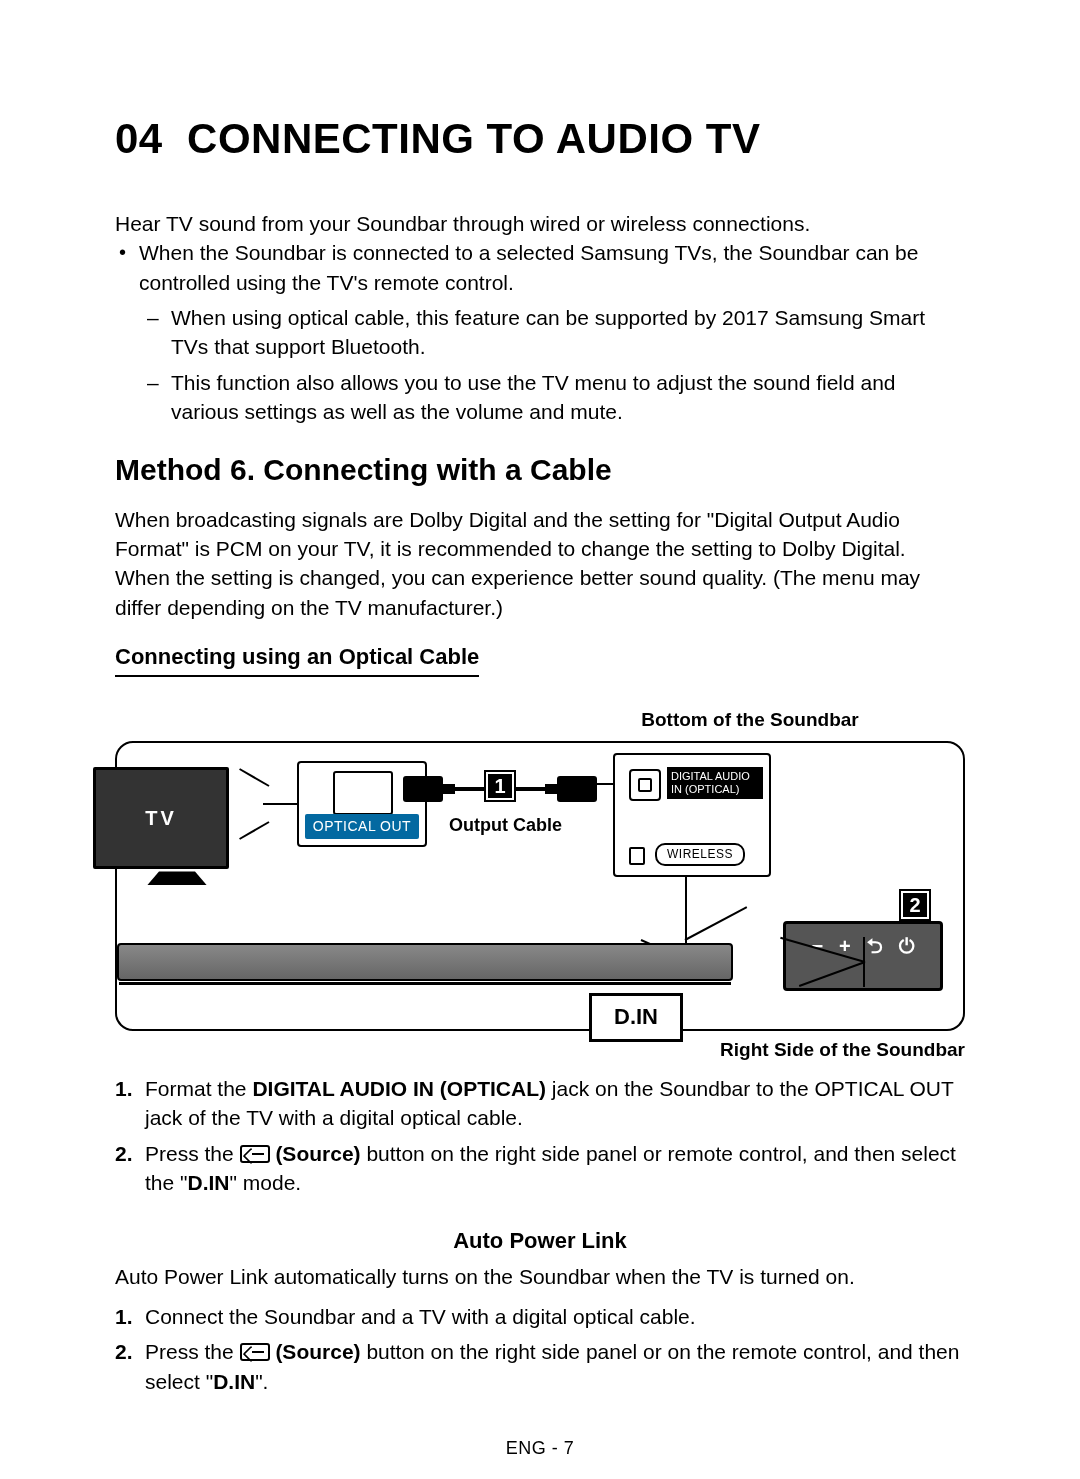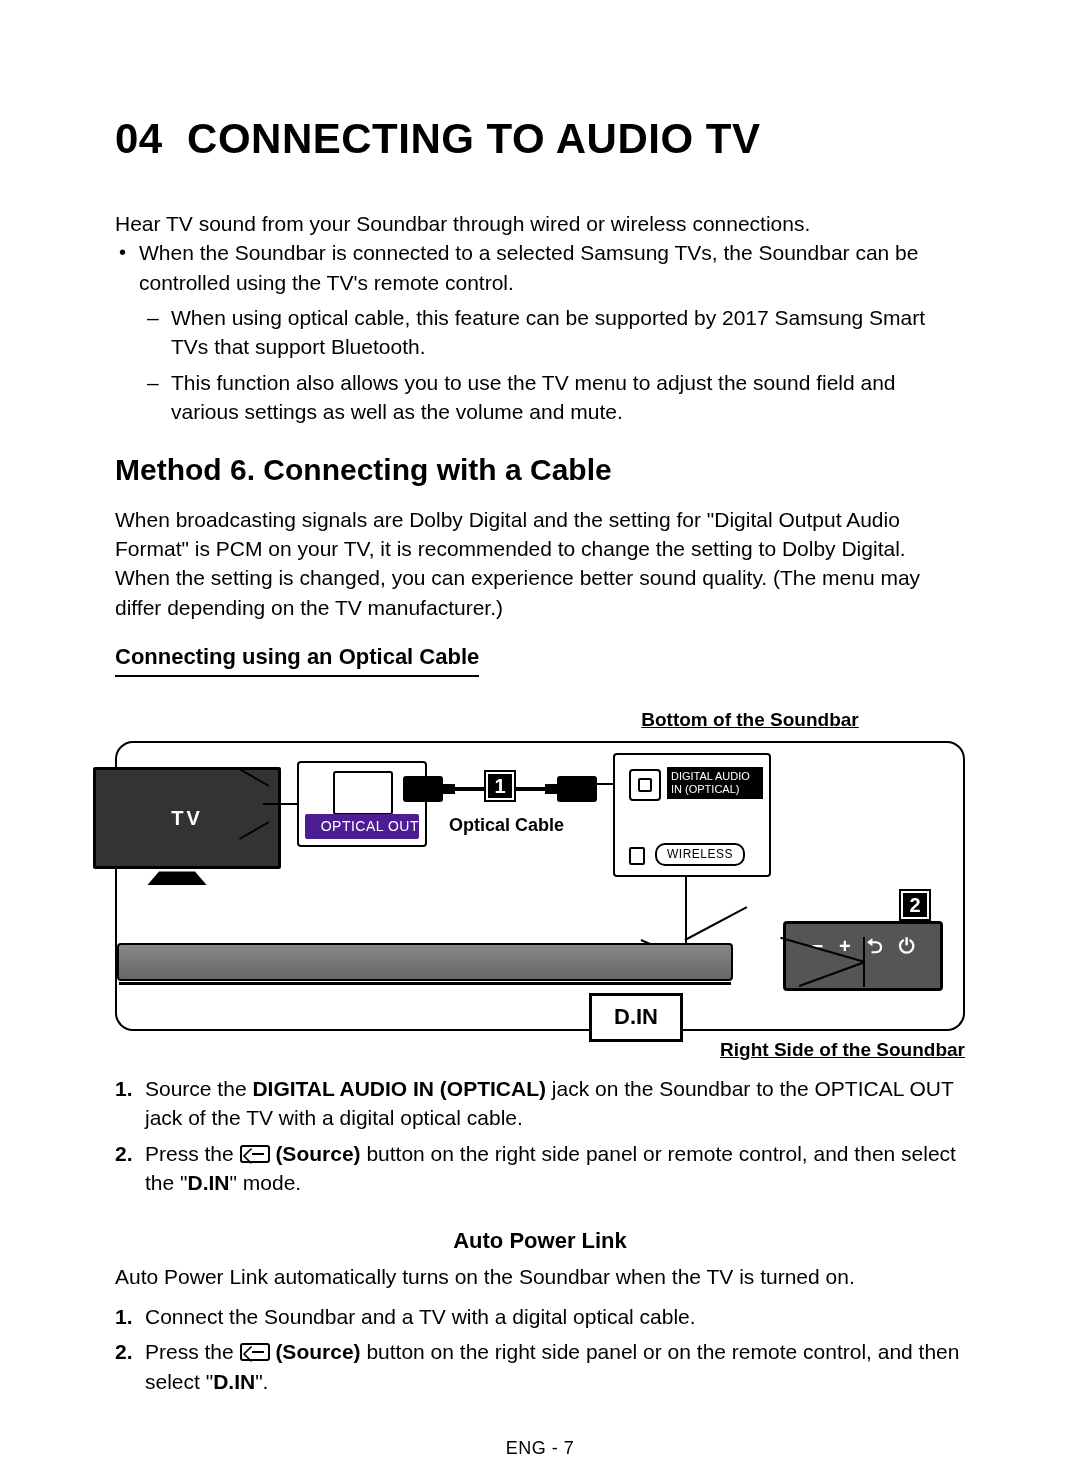--- a/index.html
+++ b/index.html
@@ -46,63 +46,63 @@
     font-stretch: semi-condensed;
     text-align: center;
   }
   .para { margin-bottom: 10px; }
   ol.num { list-style: none; padding-left: 30px; }
   ol.num > li { position: relative; margin-bottom: 6px; }
   ol.num > li .marker {
     position: absolute; left: -30px; top: 0; font-weight: 700;
   }
   .b { font-weight: 700; }
-  .diagram-wrap { margin: 14px 0 10px 0; text-decoration: underline; }
+  .diagram-wrap { margin: 14px 0 10px 0; }
   .dlabel-top {
     text-align: center; font-weight: 700; font-size: 19px;
     margin-left: 420px; margin-bottom: 8px;
     font-stretch: semi-condensed;
   }
   .dlabel-bottom {
     text-align: right; font-weight: 700; font-size: 19px; margin-top: 6px;
     font-stretch: semi-condensed;
   }
   .diagram {
     border: 2.5px solid #000; border-radius: 18px;
     width: 100%; height: 290px; position: relative;
     overflow: visible;
   }
   
   .tv {
     position: absolute; left: -24px; top: 24px;
     width: 168px; height: 122px;
   }
   .tv-screen {
-    width: 188px; height: 102px; background: #333; border: 3px solid #000;
+    width: 136px; height: 102px; background: #333; border: 3px solid #000;
     border-radius: 2px; display: flex; align-items: center; justify-content: center;
     color: #fff; font-weight: 700; font-size: 20px; letter-spacing: 3px;
     font-stretch: semi-condensed;
   }
   .tv-stand {
     width: 60px; height: 14px; background: #000; margin: 2px auto 0 auto;
     clip-path: polygon(20% 0, 80% 0, 100% 100%, 0 100%);
   }
   
   .panel {
     position: absolute; left: 180px; top: 18px;
     width: 130px; height: 86px; border: 2.5px solid #000; border-radius: 4px;
     background: #fff;
   }
   .panel::before {
     content: ""; position: absolute; left: 34px; top: 8px;
     width: 56px; height: 40px; border: 2.5px solid #000; border-radius: 3px;
   }
   .panel .tag {
     position: absolute; left: 6px; right: 6px; bottom: 6px;
-    background: #4c1d95; color: #fff; font-size: 14px; text-align: right;
+    background: #0369a1; color: #fff; font-size: 14px; text-align: center;
     padding: 3px 0; border-radius: 2px; letter-spacing: 0.5px;
   }
   
   .call1 {
     position: absolute; left: 146px; top: 60px; width: 36px; height: 2px; background: #000;
   }
   .call1::before, .call1::after {
     content: ""; position: absolute; width: 34px; height: 2px; background: #000;
     left: -28px;
   }
@@ -248,21 +248,21 @@
     <div class="call1"></div>
     <div class="panel">
       <div class="tag">OPTICAL OUT</div>
     </div>
     <div class="cable">
       <div class="plug l"></div>
       <div class="wire"></div>
       <div class="plug r"></div>
       <div class="badge">1</div>
     </div>
-    <div class="cable-label">Optical Cable</div>
+    <div class="cable-label">Output Cable</div>
     <div class="call2a"></div>
     <div class="sbpanel">
       <div class="sbport"></div>
       <div class="sblabel1">DIGITAL AUDIO IN (OPTICAL)</div>
       <div class="sbport2"></div>
       <div class="sblabel2">WIRELESS</div>
     </div>
     <div class="call3"></div>
     <div class="call3b"></div>
     <div class="call3c"></div>
@@ -278,21 +278,21 @@
     <div class="call4"></div>
     <div class="call4b"></div>
     <div class="call4c"></div>
   </div>
   <div class="dlabel-bottom">Right Side of the Soundbar</div>
 </div>
 
 <ol class="num">
   <li>
     <span class="marker">1.</span>
-    <span>Source the </span><span class="b">DIGITAL AUDIO IN (OPTICAL)</span><span> jack on the Soundbar to the OPTICAL OUT jack of the TV with a digital optical cable.</span>
+    <span>Format the </span><span class="b">DIGITAL AUDIO IN (OPTICAL)</span><span> jack on the Soundbar to the OPTICAL OUT jack of the TV with a digital optical cable.</span>
   </li>
   <li>
     <span class="marker">2.</span>
     <span>Press the </span><span class="src-icon"></span><span class="b"> (Source)</span><span> button on the right side panel or remote control, and then select the "</span><span class="b">D.IN</span><span>" mode.</span>
   </li>
 </ol>
 
 <h4 class="sub">Auto Power Link</h4>
 <p class="para">Auto Power Link automatically turns on the Soundbar when the TV is turned on.</p>
 <ol class="num">

